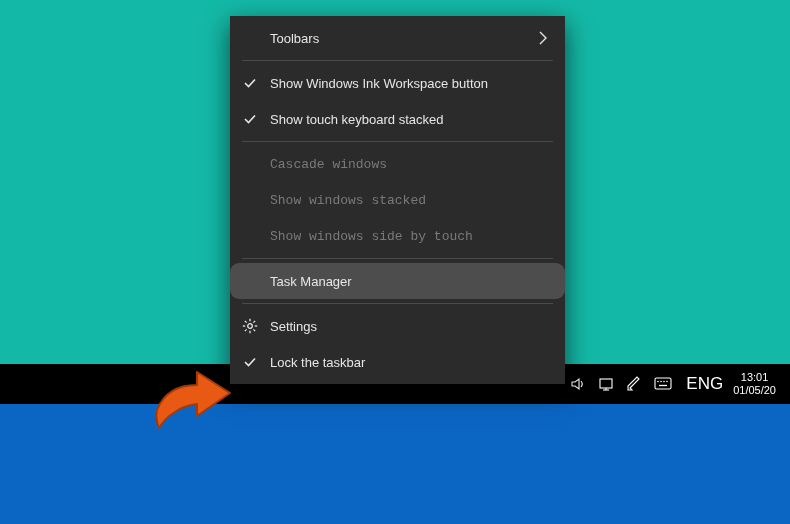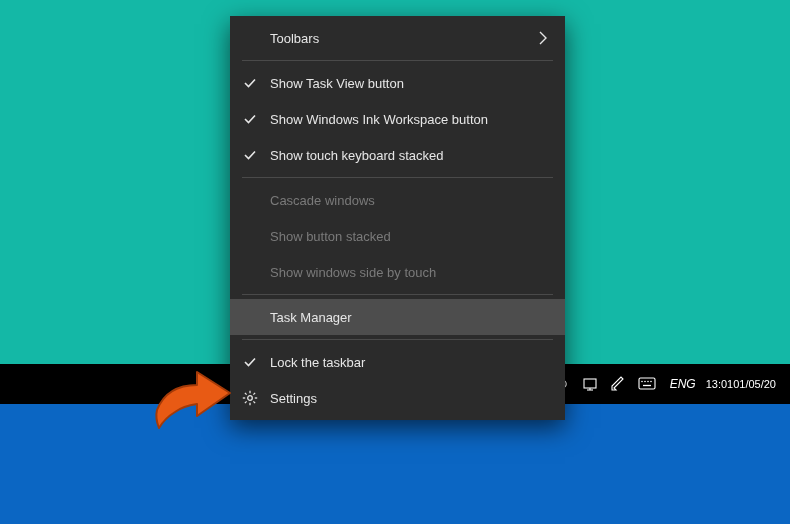--- a/index.html
+++ b/index.html
@@ -33,27 +33,26 @@
     z-index: 1;
   }
   .tray-icons {
     display: flex;
     align-items: center;
     gap: 12px;
     padding-right: 8px;
   }
   .tray-icons svg { display:block; }
   .tray-lang {
-    font-size: 12px;
+    font-size: 17px;
     padding: 0 6px;
-    font-style: italic;
   }
   .tray-clock {
     display: flex;
-    flex-direction: row;
+    flex-direction: column;
     align-items: center;
     font-size: 11px;
     line-height: 13px;
     padding: 0 6px 0 4px;
   }
 
   .context-menu {
     position: absolute;
     top: 16px;
     left: 230px;
@@ -72,23 +71,25 @@
   }
   .menu-item {
     display: flex;
     align-items: center;
     height: 36px;
     padding: 0 14px 0 0;
     cursor: default;
   }
   .menu-item.hovered {
     background: #4d4d4d;
+    border-radius: 9px;
   }
   .menu-item.disabled {
     color: #7a7a7a;
+    font-family: Liberation Mono, monospace;
   }
   .menu-icon-slot {
     width: 40px;
     display: flex;
     align-items: center;
     justify-content: center;
     flex: 0 0 40px;
   }
   .menu-label {
     flex: 1 1 auto;
@@ -121,100 +122,92 @@
       <span class="menu-chevron">
         <svg width="10" height="14" viewBox="0 0 10 14">
             <path d="M2 1 L8 7 L2 13" fill="none" stroke="#e6e6e6" stroke-width="1.4"></path>
           </svg>
       </span>
     </div>
 
     <div class="menu-group-sep"></div>
 
 
+
     <div class="menu-item">
       <span class="menu-icon-slot">
         <svg width="14" height="14" viewBox="0 0 14 14">
             <path d="M2 7 L5.5 10.5 L12 3.5" fill="none" stroke="#e6e6e6" stroke-width="1.6"></path>
           </svg>
       </span>
-      <span class="menu-label">Show Task View button</span>
+      <span class="menu-label">Show Windows Ink Workspace button</span>
     </div>
 
     <div class="menu-item">
       <span class="menu-icon-slot">
         <svg width="14" height="14" viewBox="0 0 14 14">
             <path d="M2 7 L5.5 10.5 L12 3.5" fill="none" stroke="#e6e6e6" stroke-width="1.6"></path>
           </svg>
       </span>
-      <span class="menu-label">Show Windows Ink Workspace button</span>
-    </div>
-
-    <div class="menu-item">
-      <span class="menu-icon-slot">
-        <svg width="14" height="14" viewBox="0 0 14 14">
-            <path d="M2 7 L5.5 10.5 L12 3.5" fill="none" stroke="#e6e6e6" stroke-width="1.6"></path>
-          </svg>
-      </span>
       <span class="menu-label">Show touch keyboard stacked</span>
     </div>
 
     <div class="menu-group-sep"></div>
 
     <div class="menu-item disabled">
       <span class="menu-icon-slot"></span>
       <span class="menu-label">Cascade windows</span>
     </div>
 
     <div class="menu-item disabled">
       <span class="menu-icon-slot"></span>
-      <span class="menu-label">Show button stacked</span>
+      <span class="menu-label">Show windows stacked</span>
     </div>
 
     <div class="menu-item disabled">
       <span class="menu-icon-slot"></span>
       <span class="menu-label">Show windows side by touch</span>
     </div>
 
 
     <div class="menu-group-sep"></div>
 
     <div class="menu-item hovered">
       <span class="menu-icon-slot"></span>
       <span class="menu-label">Task Manager</span>
     </div>
 
     <div class="menu-group-sep"></div>
-
-    <div class="menu-item">
-      <span class="menu-icon-slot">
-        <svg width="14" height="14" viewBox="0 0 14 14">
-            <path d="M2 7 L5.5 10.5 L12 3.5" fill="none" stroke="#e6e6e6" stroke-width="1.6"></path>
-          </svg>
-      </span>
-      <span class="menu-label">Lock the taskbar</span>
-    </div>
 
     <div class="menu-item">
       <span class="menu-icon-slot">
         <svg width="16" height="16" viewBox="0 0 16 16">
           <circle cx="8" cy="8" r="2.3" fill="none" stroke="#e6e6e6" stroke-width="1.3"></circle>
           <g stroke="#e6e6e6" stroke-width="1.3">
             <line x1="8" y1="0.8" x2="8" y2="3.2"></line>
             <line x1="8" y1="12.8" x2="8" y2="15.2"></line>
             <line x1="0.8" y1="8" x2="3.2" y2="8"></line>
             <line x1="12.8" y1="8" x2="15.2" y2="8"></line>
             <line x1="2.9" y1="2.9" x2="4.6" y2="4.6"></line>
             <line x1="11.4" y1="11.4" x2="13.1" y2="13.1"></line>
             <line x1="2.9" y1="13.1" x2="4.6" y2="11.4"></line>
             <line x1="11.4" y1="4.6" x2="13.1" y2="2.9"></line>
           </g>
         </svg>
       </span>
       <span class="menu-label">Settings</span>
+    </div>
+
+    <div class="menu-item">
+      <span class="menu-icon-slot">
+        <svg width="14" height="14" viewBox="0 0 14 14">
+            <path d="M2 7 L5.5 10.5 L12 3.5" fill="none" stroke="#e6e6e6" stroke-width="1.6"></path>
+          </svg>
+      </span>
+      <span class="menu-label">Lock the taskbar</span>
     </div>
 
   </div>
 
   <div class="arrow-callout">
     <svg width="95" height="70" viewBox="0 0 95 70">
       <path d="M 85 25
                L 52 4
                L 52 17
                Q 22 17 12 42

